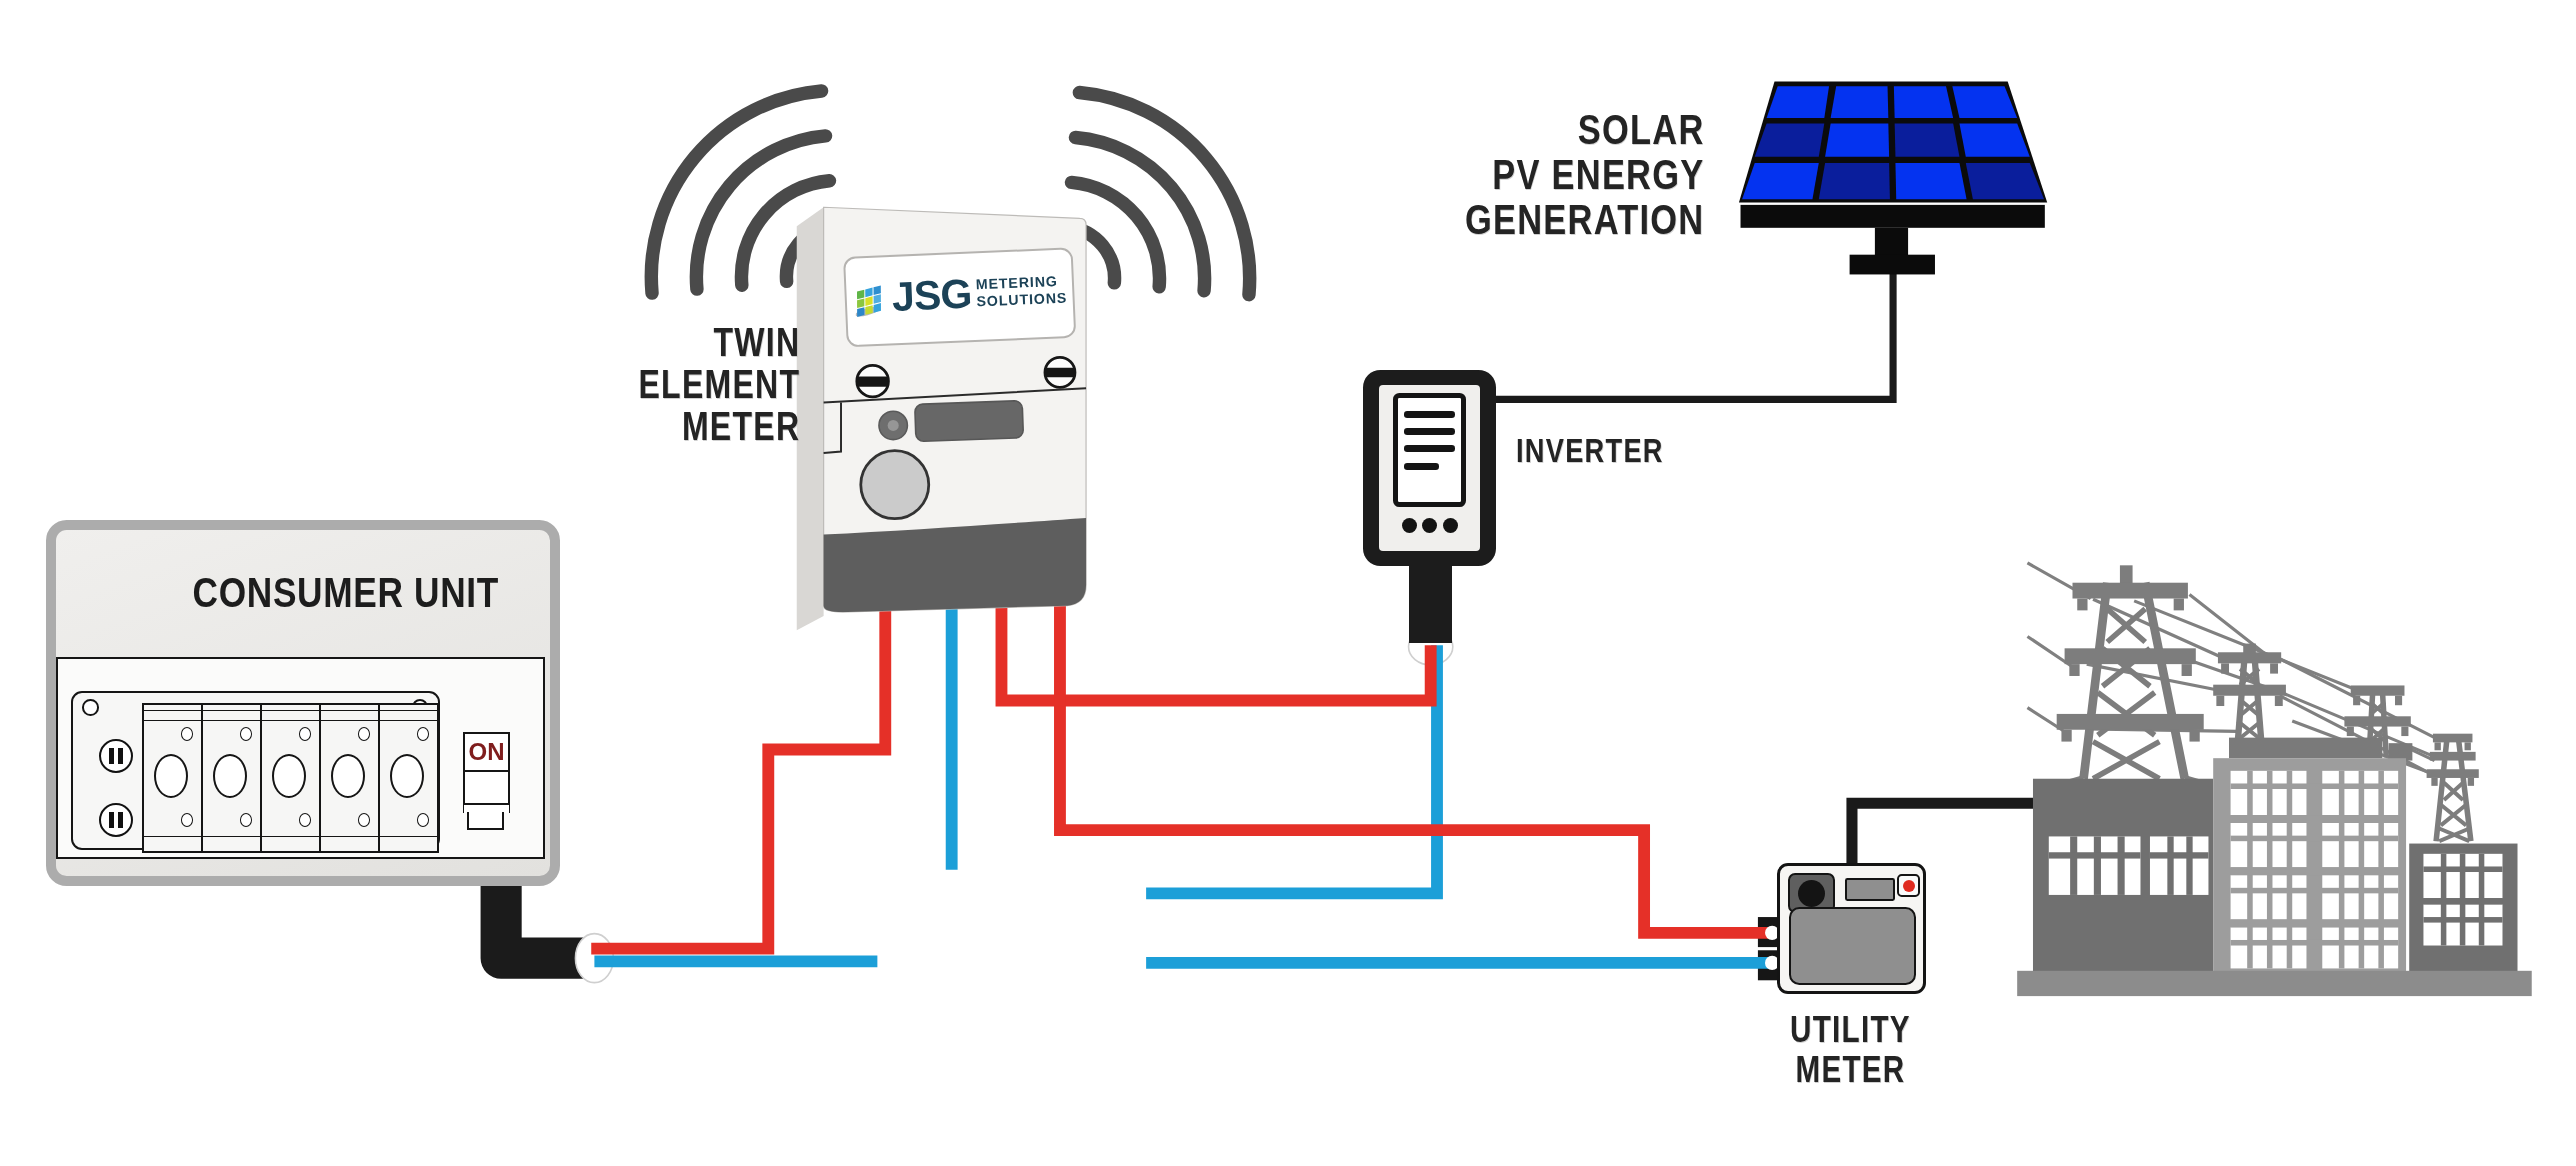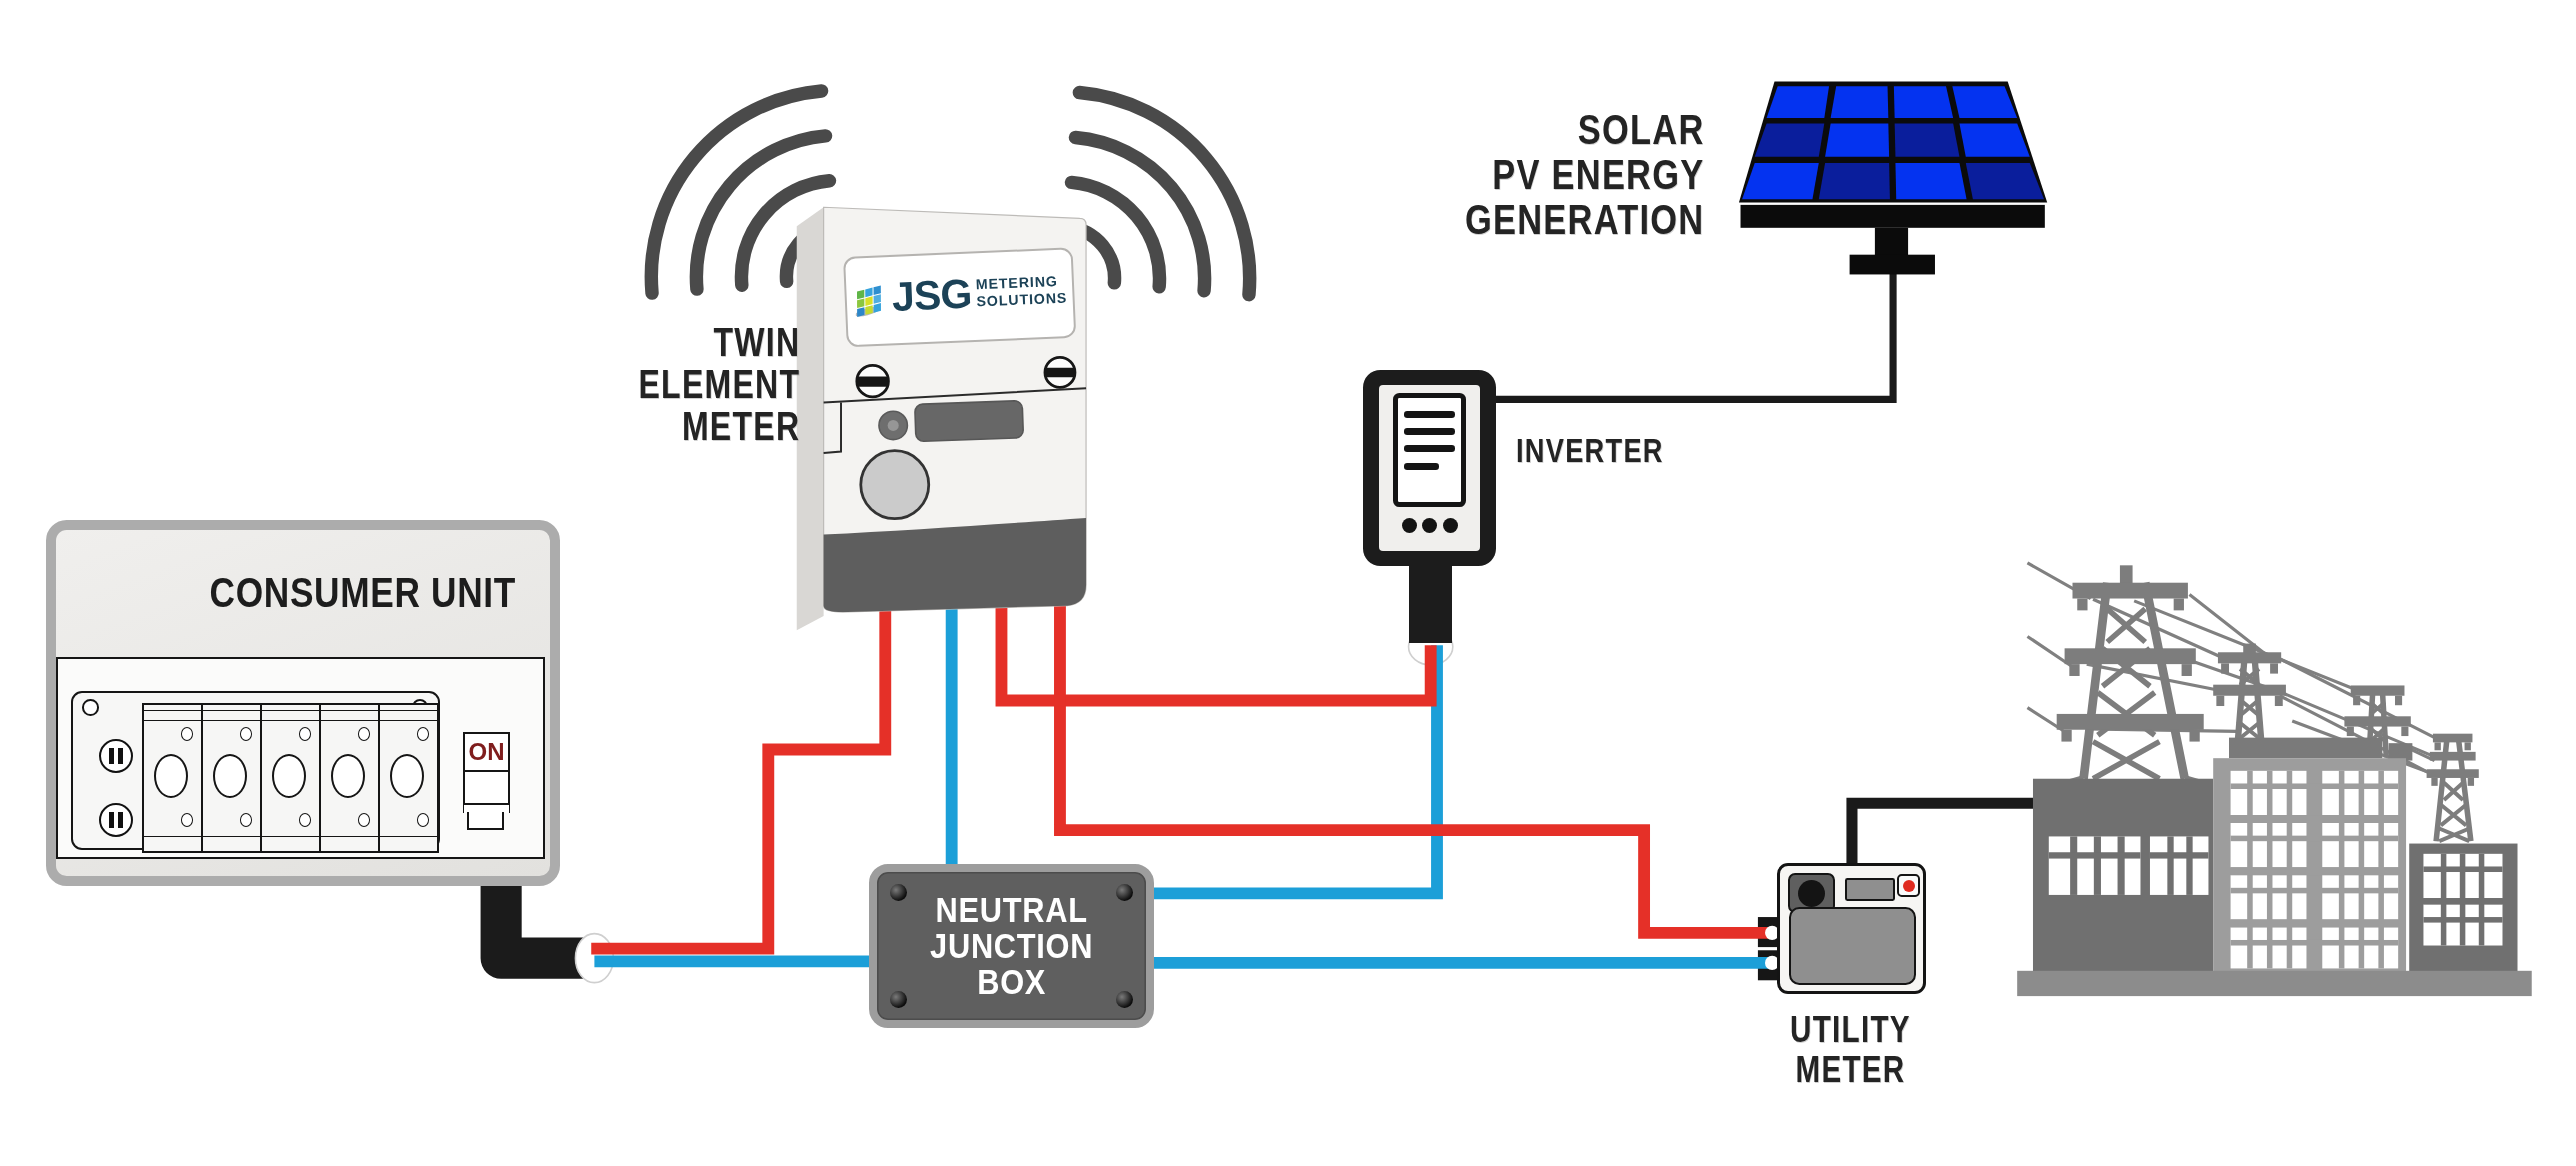--- a/index.html
+++ b/index.html
@@ -17,22 +17,22 @@
   #label-solar{left:1405px;top:107px;width:294px;text-align:right;font-size:43px;line-height:45px;}
   #label-solar .cond{transform-origin:100% 50%;transform:scaleX(.8);}
   #label-inverter{left:1516px;top:428px;font-size:34px;line-height:44px;}
   #label-inverter .cond{transform-origin:0 50%;transform:scaleX(.8);}
   #label-utility{left:1759px;top:1010px;width:183px;text-align:center;font-size:37px;line-height:40px;}
   #label-utility .cond{transform-origin:50% 50%;transform:scaleX(.8);}
 
   
   #consumer-unit{left:46px;top:520px;width:514px;height:366px;background:linear-gradient(160deg,#f0efed,#e2e1de);
                  border:10.3px solid #ACACAC;border-radius:20.6px;}
-  #cu-title{position:absolute;left:0;top:38px;width:100%;text-align:right;color:#1d1d1d;
-            font-size:43px;font-weight:800;}
+  #cu-title{position:absolute;left:0;top:38px;width:100%;text-align:center;color:#1d1d1d;
+            font-size:43px;font-weight:800;padding-left:43px;}
   #cu-title .cond{display:inline-block;transform:scaleX(.82);letter-spacing:0.8px;}
   #cu-panel{position:absolute;left:0px;top:127px;width:485px;height:198px;border:2.4px solid #151515;
             background:#fbfbfa;}
   #cu-plate{position:absolute;left:12.6px;top:32px;width:365px;height:155px;border:2.4px solid #151515;border-radius:11px;background:#f7f7f6;}
   .cu-corner{position:absolute;width:12.6px;height:12.6px;border:2px solid #151515;border-radius:50%;background:#fff;}
   .cu-term{position:absolute;left:41px;width:30px;height:30px;border:2.8px solid #111;border-radius:50%;
            background:#fff;display:flex;align-items:center;justify-content:center;gap:4px;}
   .cu-term i{display:block;width:4.7px;height:16.6px;background:#111;}
   #cu-breakers{position:absolute;left:84px;top:44px;display:flex;}
   .brk{width:57px;height:146px;border:2px solid #151515;margin-right:-2px;background:#f6f6f5;position:relative;}
@@ -394,29 +394,20 @@
         <span class="inv-bar" style="top:30px"></span>
         <span class="inv-bar" style="top:47px"></span>
         <span class="inv-bar" style="top:65px;width:35px"></span>
       </div>
       <span class="inv-dot" style="left:23px"></span>
       <span class="inv-dot" style="left:43px"></span>
       <span class="inv-dot" style="left:64px"></span>
     </div>
   </div>
 
-  <div id="junction-box" class="abs">
-    <span class="jb-screw" style="left:12.6px;top:12px"></span>
-    <span class="jb-screw" style="right:12.6px;top:12px"></span>
-    <span class="jb-screw" style="left:12.6px;bottom:12px"></span>
-    <span class="jb-screw" style="right:12.6px;bottom:12px"></span>
-    <div id="jb-text">NEUTRAL
-JUNCTION
-BOX</div>
-  </div>
 
   <div id="utility-meter" class="abs">
     <div id="um-cam">
         <i></i>
       </div>
     <div id="um-display"></div>
     <div id="um-btn">
         <i></i>
       </div>
     <div id="um-panel"></div>

